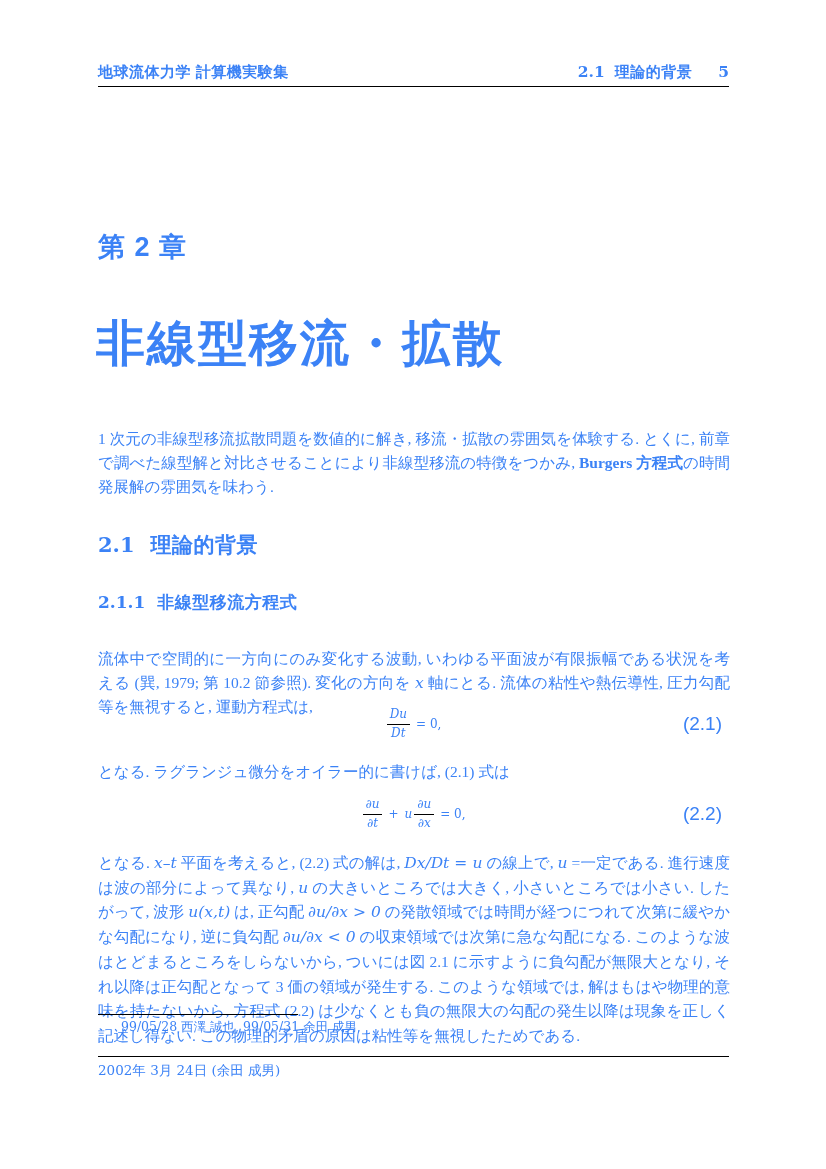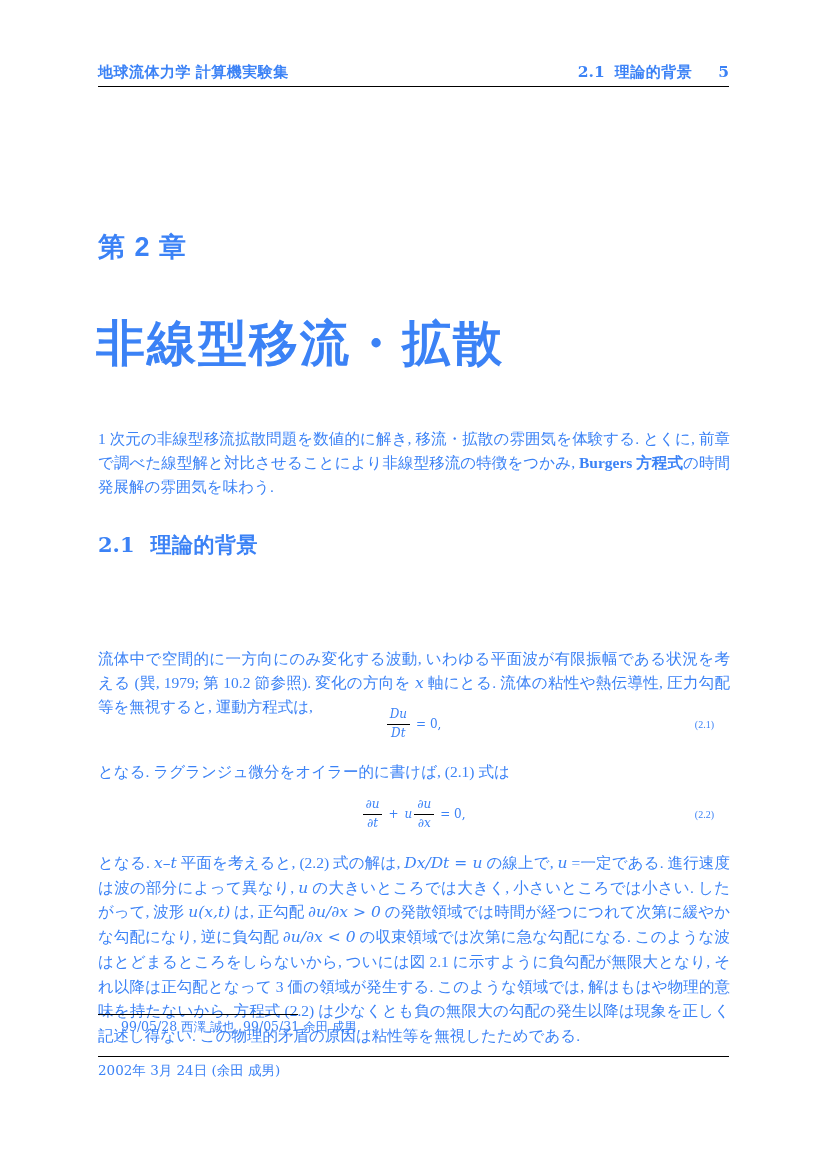--- a/index.html
+++ b/index.html
@@ -95,22 +95,22 @@
   .frac {
     display: inline-flex; flex-direction: column; align-items: center;
     line-height: 1.3; text-align: center;
   }
   .frac .num { border-bottom: 1px solid #000; padding: 0 3px 1px 3px; }
   .frac .den { padding-top: 1px; text-align: center; }
   .eq-op { margin: 0 6px; font-style: normal; }
   .eq-coef { margin-right: 2px; }
   .eq-rest { margin-left: 6px; font-style: normal; }
   .eq-tag {
-    position: absolute; right: 16px; top: 50%; transform: translateY(-50%);
-    font-family: Liberation Serif, serif; font-size: 10px;
+    position: absolute; right: 8px; top: 50%; transform: translateY(-50%);
+    font-family: Liberation Sans, sans-serif; font-size: 19px;
   }
   
   .footnote-rule {
     position: absolute; left: 98px; top: 1014px; width: 200px;
     border-top: 1px solid #000;
   }
   .footnote {
     position: absolute; left: 121px; top: 1019px;
     font-family: "DejaVu Serif", "Liberation Serif", serif;
     font-size: 12.5px;
@@ -149,20 +149,23 @@
 
   <div class="chapter-label">第 2 章</div>
   <h1 class="chapter-title">非線型移流・拡散</h1>
 
   <p class="para intro"><span>1 次元の非線型移流拡散問題を数値的に解き, 移流・拡散の雰囲気を体験する. とくに, 前章で調べた線型解と対比させることにより非線型移流の特徴をつかみ, </span><span class="bold">Burgers 方程式</span><span>の時間発展解の雰囲気を味わう.</span></p>
 
   <h2 class="section">
     <span class="secnum">2.1</span><span class="sectitle">理論的背景</span>
   </h2>
 
+  <h3 class="subsection">
+    <span class="secnum">2.1.1</span><span class="sectitle">非線型移流方程式</span>
+  </h3>
 
   <p class="para p1"><span>流体中で空間的に一方向にのみ変化する波動, いわゆる平面波が有限振幅である状況を考える (巽, 1979; 第 10.2 節参照). 変化の方向を </span><span class="math">x</span><span> 軸にとる. 流体の粘性や熱伝導性, 圧力勾配等を無視すると, 運動方程式は,</span></p>
 
   <div class="equation eq1">
     <span class="eq-body">
       <span class="frac">
         <span class="num math">Du</span>
         <span class="den math">Dt</span>
       </span>
       <span class="eq-rest">= 0,</span>

